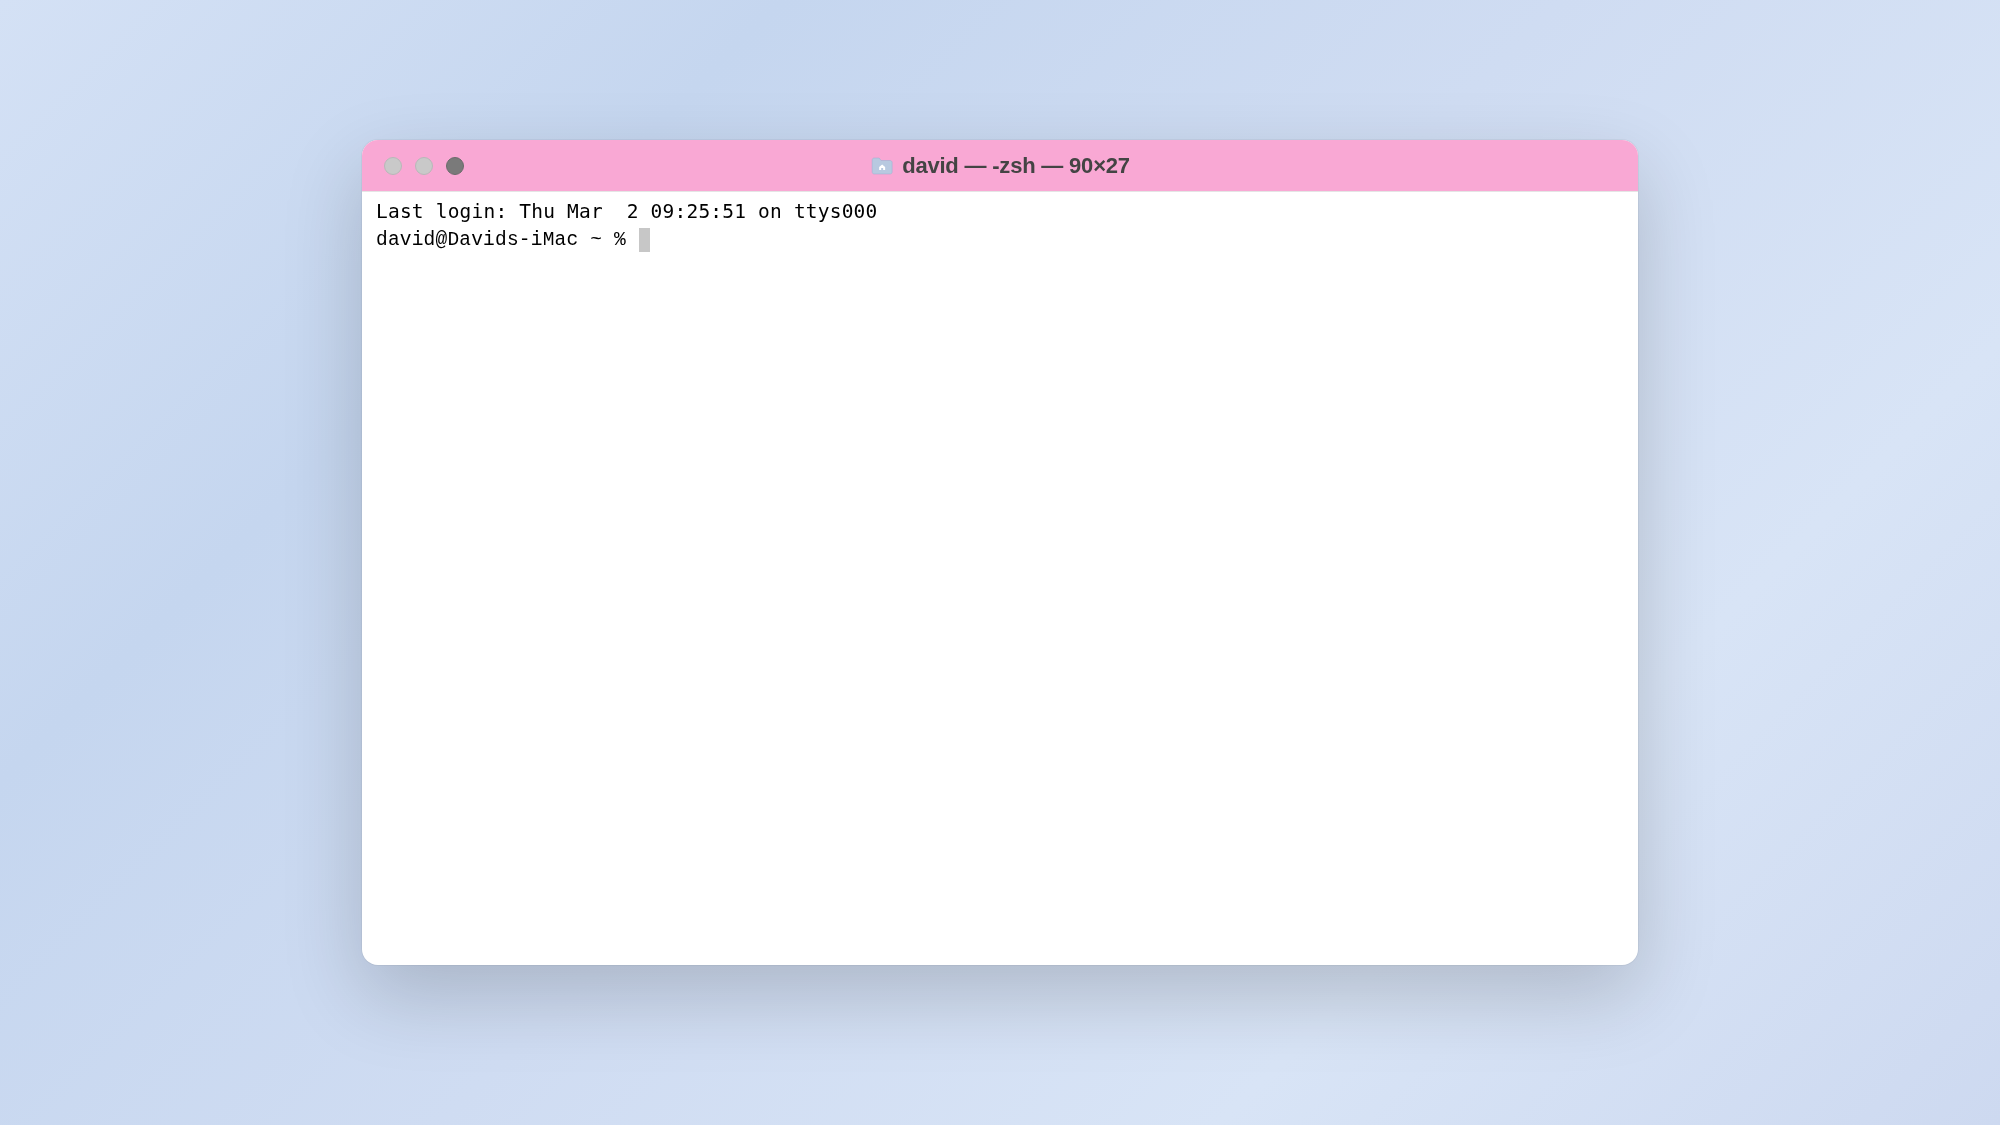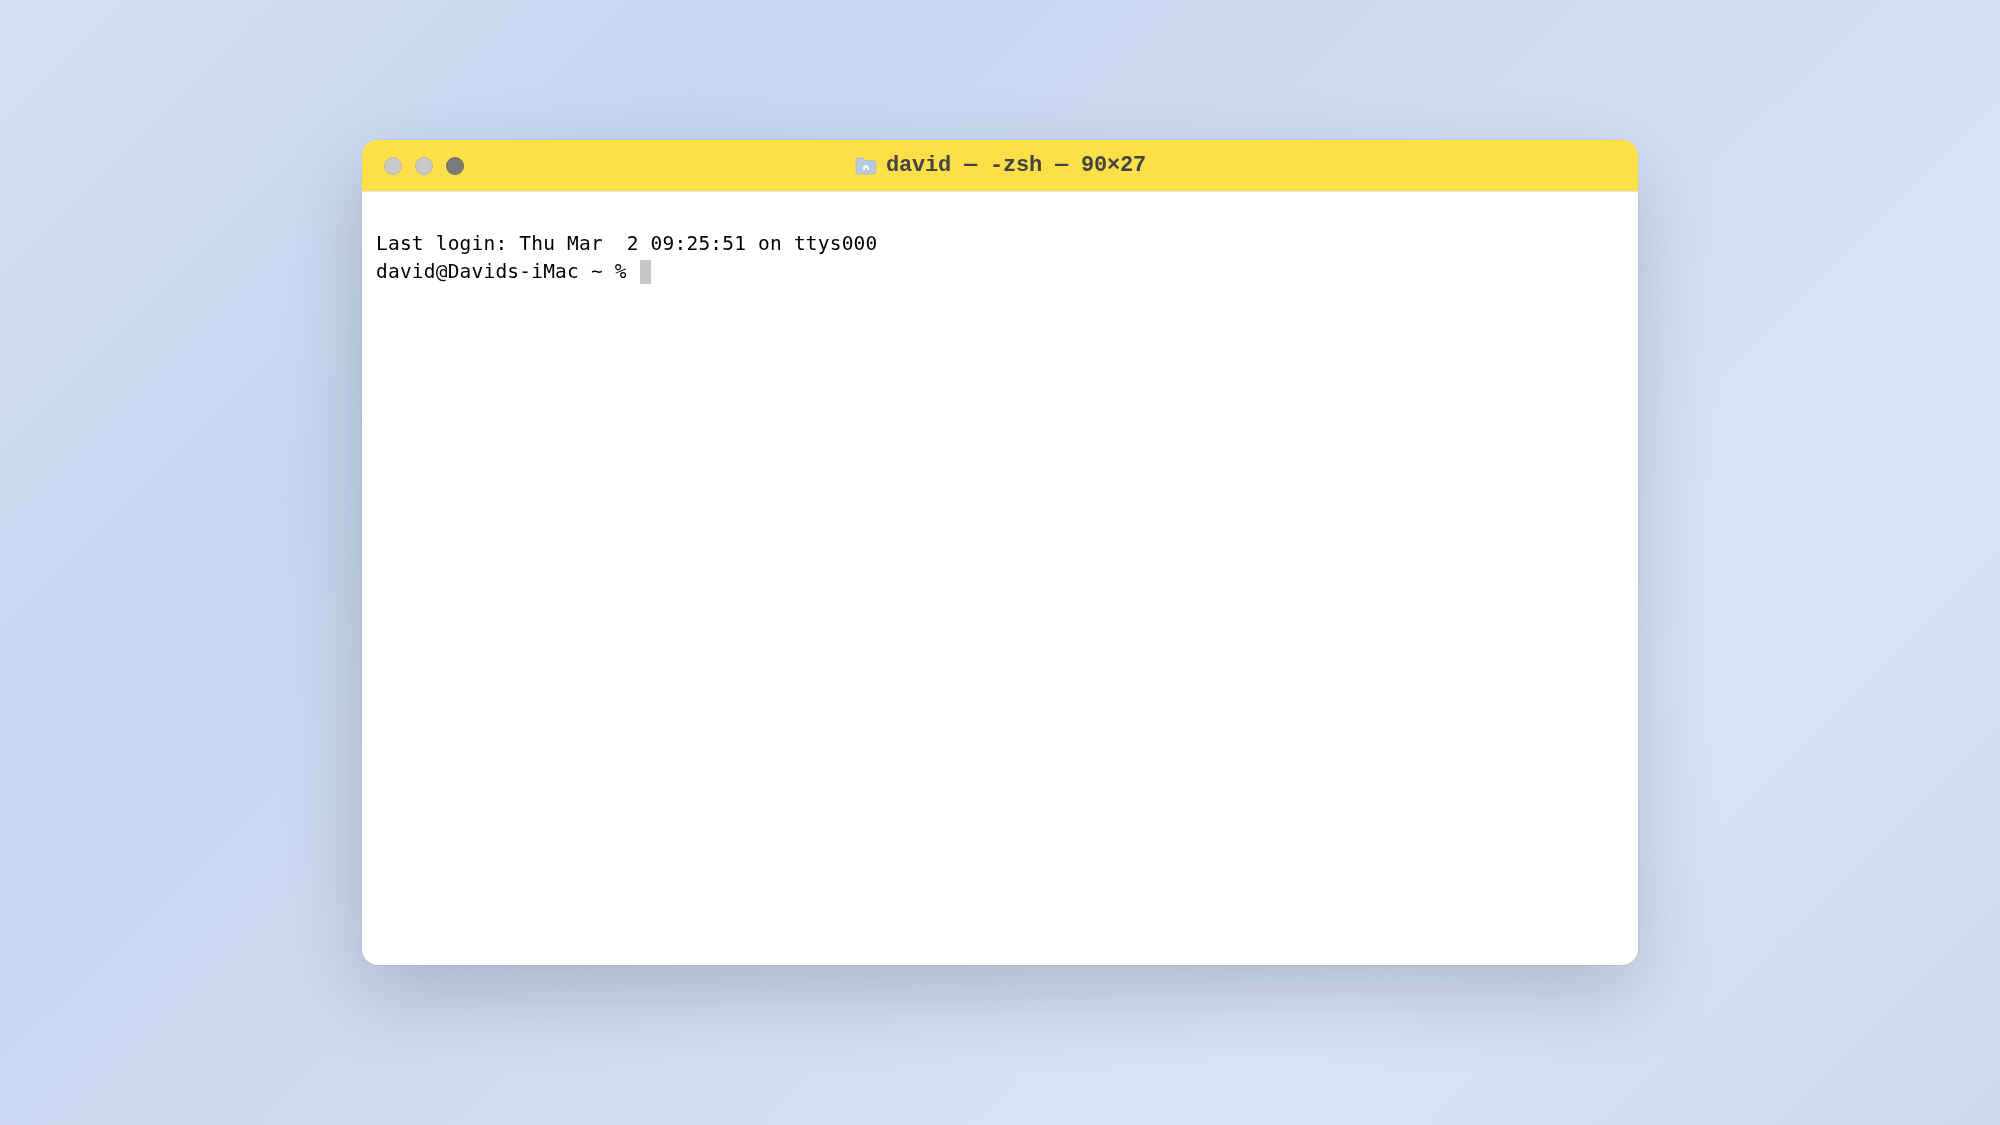--- a/index.html
+++ b/index.html
@@ -27,26 +27,25 @@
       box-shadow: 0 30px 80px rgba(0, 0, 0, 0.18), 0 0 0 1px rgba(0,0,0,0.04);
       overflow: hidden;
       display: flex;
       flex-direction: column;
       position: relative;
       top: -10px;
     }
     
     .title-bar {
       height: 52px;
-      background: #fde047;
+      background: #f9a8d4;
       border-bottom: 1px solid #e5e5e5;
       display: flex;
       align-items: center;
       position: relative;
-      font-family: Liberation Mono, monospace;
     }
     
     .traffic-lights {
       display: flex;
       gap: 13px;
       padding-left: 22px;
       align-items: center;
     }
     
     .traffic-light {
@@ -105,26 +104,26 @@
       font-family: "SF Mono", "Menlo", "Monaco", "Consolas", monospace;
       font-size: 19.5px;
       line-height: 28px;
       color: #000000;
       letter-spacing: 0.2px;
       white-space: pre;
     }
     
     .terminal-line {
       display: block;
-      margin-top: 32px;
     }
     
     .prompt-line {
       display: flex;
       align-items: center;
+      font-family: Liberation Mono, monospace;
     }
     
     .cursor {
       display: inline-block;
       width: 11px;
       height: 24px;
       background: #c7c7c7;
       vertical-align: text-bottom;
       margin-left: 1px;
     }

